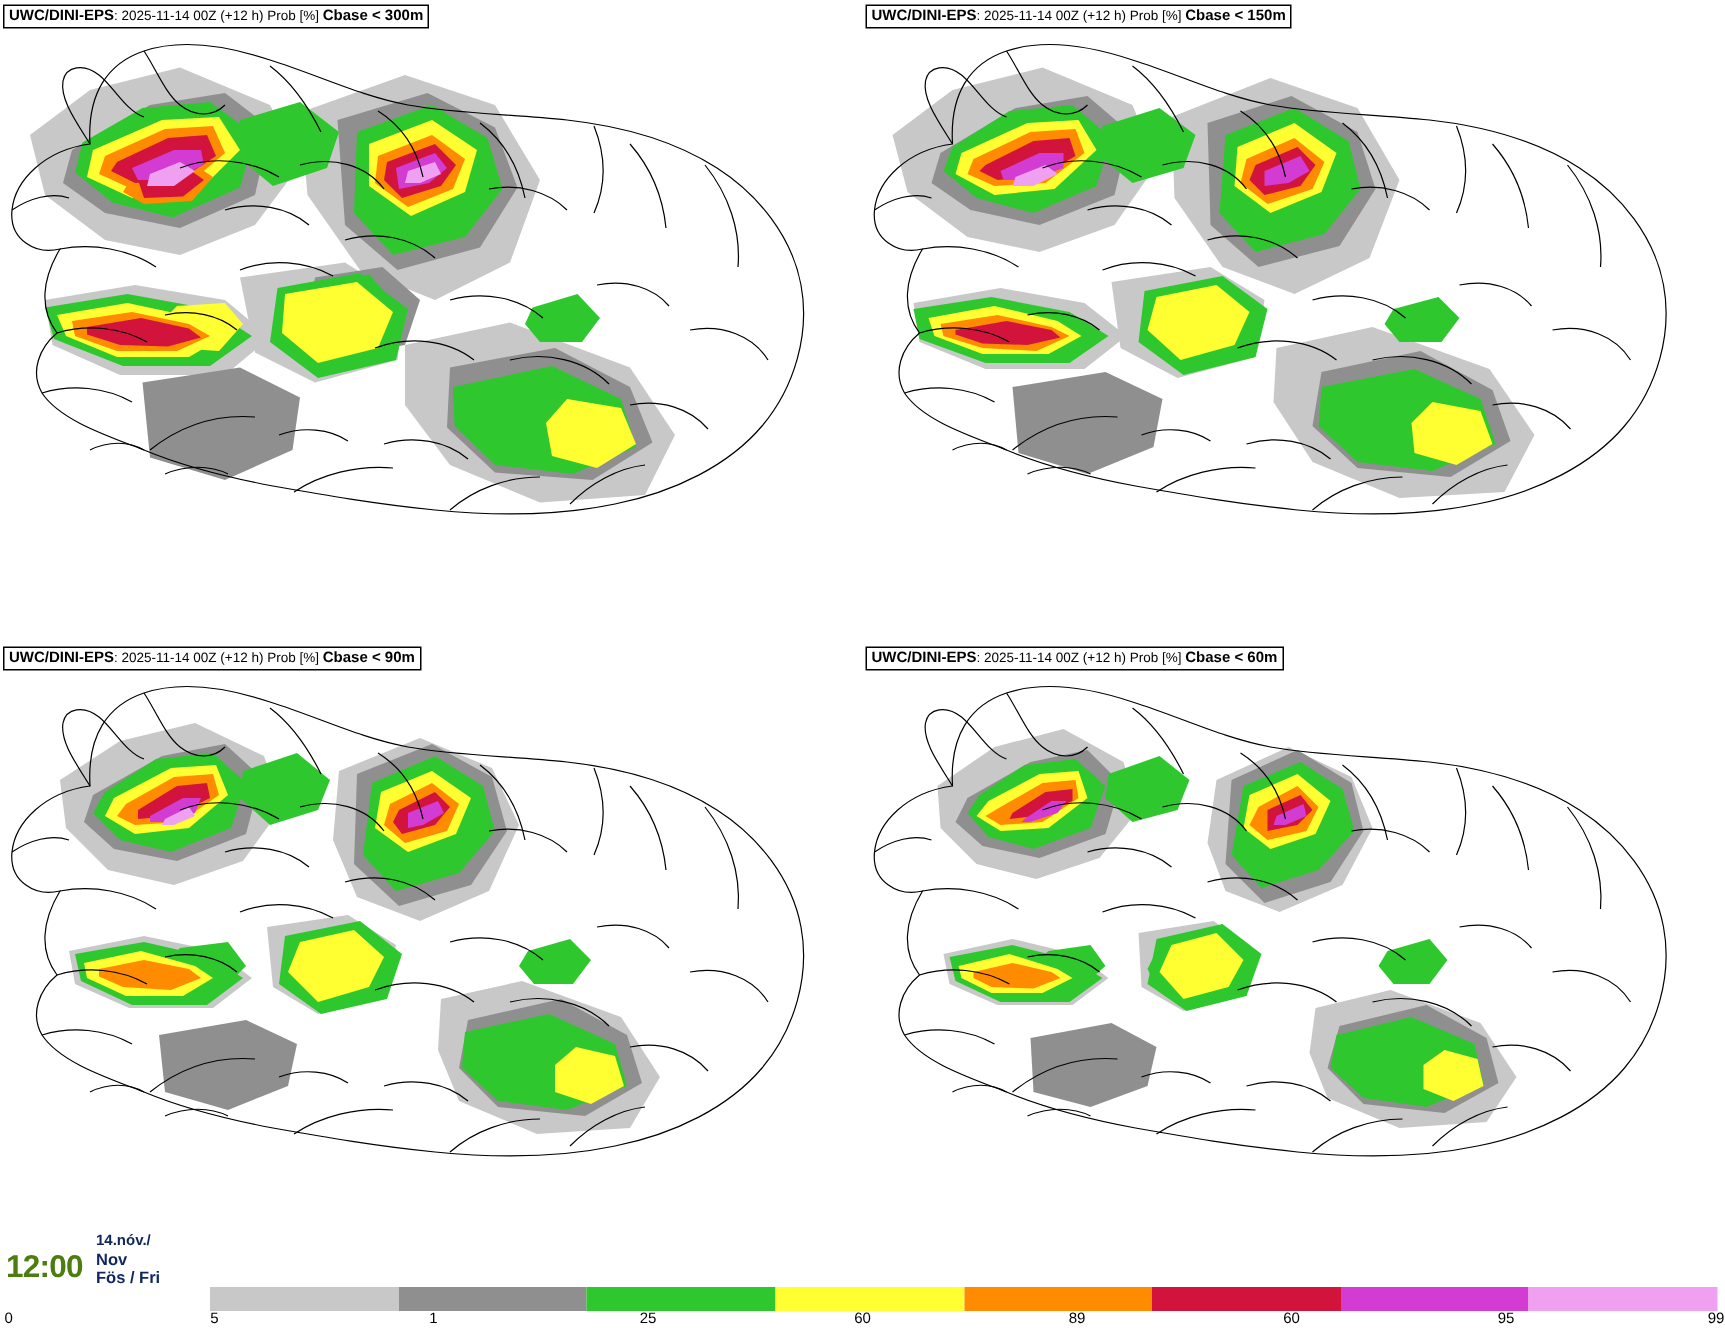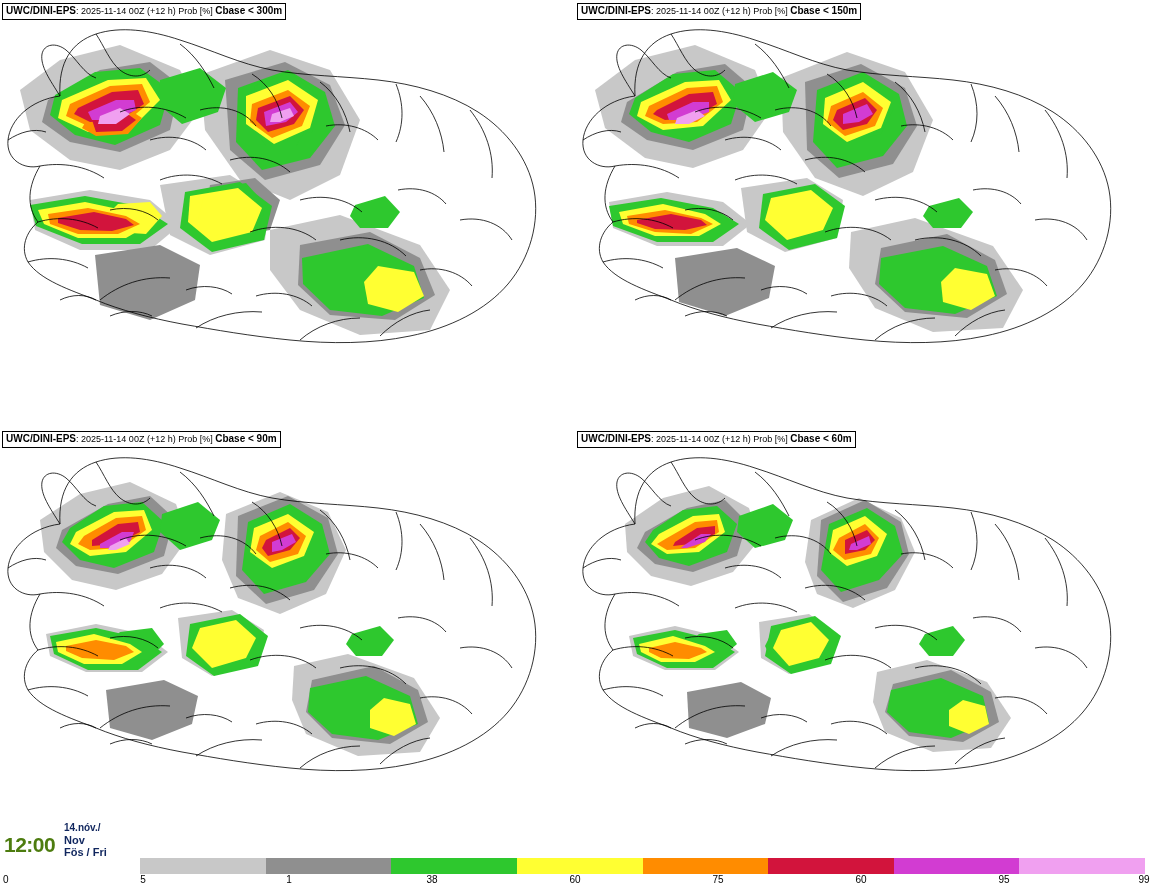--- a/index.html
+++ b/index.html
@@ -542,23 +542,23 @@
       <div class="seg" style="background:#d2143c"></div>
       <div class="seg" style="background:#d23cd2"></div>
       <div class="seg" style="background:#f0a0f0"></div>
     </div>
 
     <div class="cb-zero">0</div>
 
     <div class="cb-labels">
       <span style="left:143px">5</span>
       <span style="left:289px">1</span>
-      <span style="left:432px">38</span>
+      <span style="left:432px">25</span>
       <span style="left:575px">60</span>
-      <span style="left:718px">75</span>
+      <span style="left:718px">89</span>
       <span style="left:861px">60</span>
       <span style="left:1004px">95</span>
       <span style="left:1144px">99</span>
     </div>
 
   </div>
 
 </div>
 
 </body></html>

